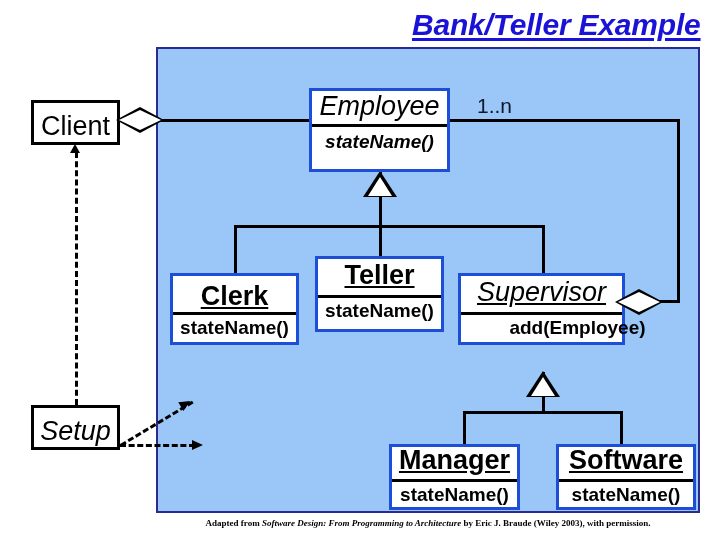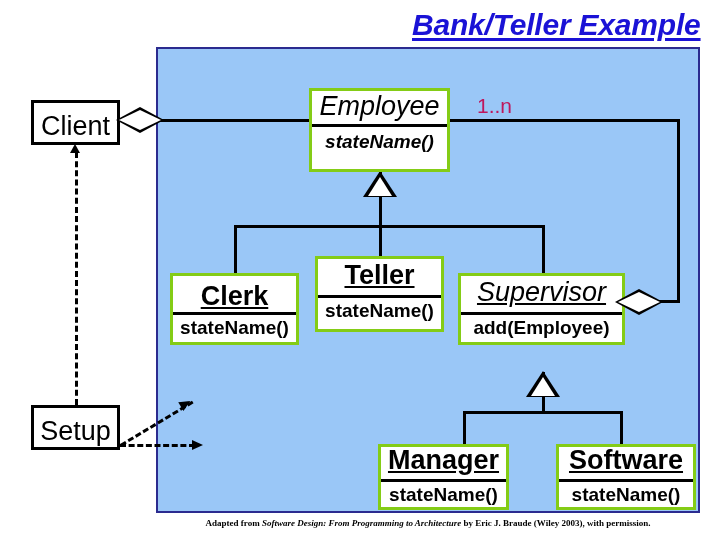--- a/index.html
+++ b/index.html
@@ -42,21 +42,21 @@
     height: 466px;
     background: #9ac7f7;
     border: 2px solid #2b2b8f;
     box-sizing: border-box;
   }
 
   
   .cls {
     position: absolute;
     background: #ffffff;
-    border: 3px solid #84cc16;
+    border: 3px solid #1d4ed8;
     box-sizing: border-box;
     z-index: 6;
   }
   .cls .name {
     position: absolute;
     left: 0;
     top: 0;
     width: 100%;
     text-align: center;
     white-space: nowrap;
@@ -202,21 +202,21 @@
     left: 3px; top: 3px;
     width: calc(100% - 6px); height: calc(100% - 6px);
     background: #ffffff;
     clip-path: polygon(0% 50%, 50% 0%, 100% 50%, 50% 100%);
   }
 
   
   .label {
     position: absolute;
     white-space: nowrap;
-    color: #be185d;
+    color: #0f172a;
     z-index: 8;
   }
   #mult {
     left: 477px;
     top: 94px;
     font-size: 21px;
   }
   #reports {
     left: 621px;
     top: 222px;
@@ -281,21 +281,21 @@
   <div class="dash-h" style="left:120px; top:444px; width:75px;"></div>
   <div class="arrow-right" style="left:192px; top:440px;"></div>
 
   <div class="dash-rot" style="left:120px; top:444px; width:84px; transform: rotate(-31deg);"></div>
   <div class="arrow-rot" style="left:120px; top:444px; transform: rotate(-31deg) translateX(74px) translateY(-5px);"></div>
 
   <div class="simple" style="left:31px; top:100px; width:89px; height:45px;">
     <span>Client</span>
   </div>
 
-  <div class="simple" style="left:31px; top:405px; width:89px; height:45px;">
+  <div class="simple" style="left:31px; top:405px; width:89px; height:45px;font-style:italic;">
     <span>Setup</span>
   </div>
 
   <div class="cls" style="left:309px; top:88px; width:141px; height:84px;">
     <div class="name italic">Employee</div>
     <div class="divider" style="top:33px;"></div>
     <div class="ops italic" style="top:40px;">stateName()</div>
   </div>
 
   <div class="cls" style="left:170px; top:273px; width:129px; height:72px;">
@@ -306,24 +306,24 @@
 
   <div class="cls" style="left:315px; top:256px; width:129px; height:76px;">
     <div class="name underline bold" style="top:1px;">Teller</div>
     <div class="divider" style="top:36px;"></div>
     <div class="ops" style="top:41px;">stateName()</div>
   </div>
 
   <div class="cls" style="left:458px; top:273px; width:167px; height:72px;">
     <div class="name italic underline" style="top:1px;">Supervisor</div>
     <div class="divider" style="top:36px;"></div>
-    <div class="ops" style="top:41px;">add(Employee)</div>
-  </div>
-
-  <div class="cls" style="left:378px; top:444px; width:131px; height:66px;">
+    <div class="ops" style="top:41px;margin-left:36px;">add(Employee)</div>
+  </div>
+
+  <div class="cls" style="left:389px; top:444px; width:131px; height:66px;">
     <div class="name underline bold" style="top:-2px;">Manager</div>
     <div class="divider" style="top:32px;"></div>
     <div class="ops" style="top:37px;">stateName()</div>
   </div>
 
   <div class="cls" style="left:556px; top:444px; width:140px; height:66px;">
     <div class="name underline bold" style="top:-2px;">Software</div>
     <div class="divider" style="top:32px;"></div>
     <div class="ops" style="top:37px;">stateName()</div>
   </div>

